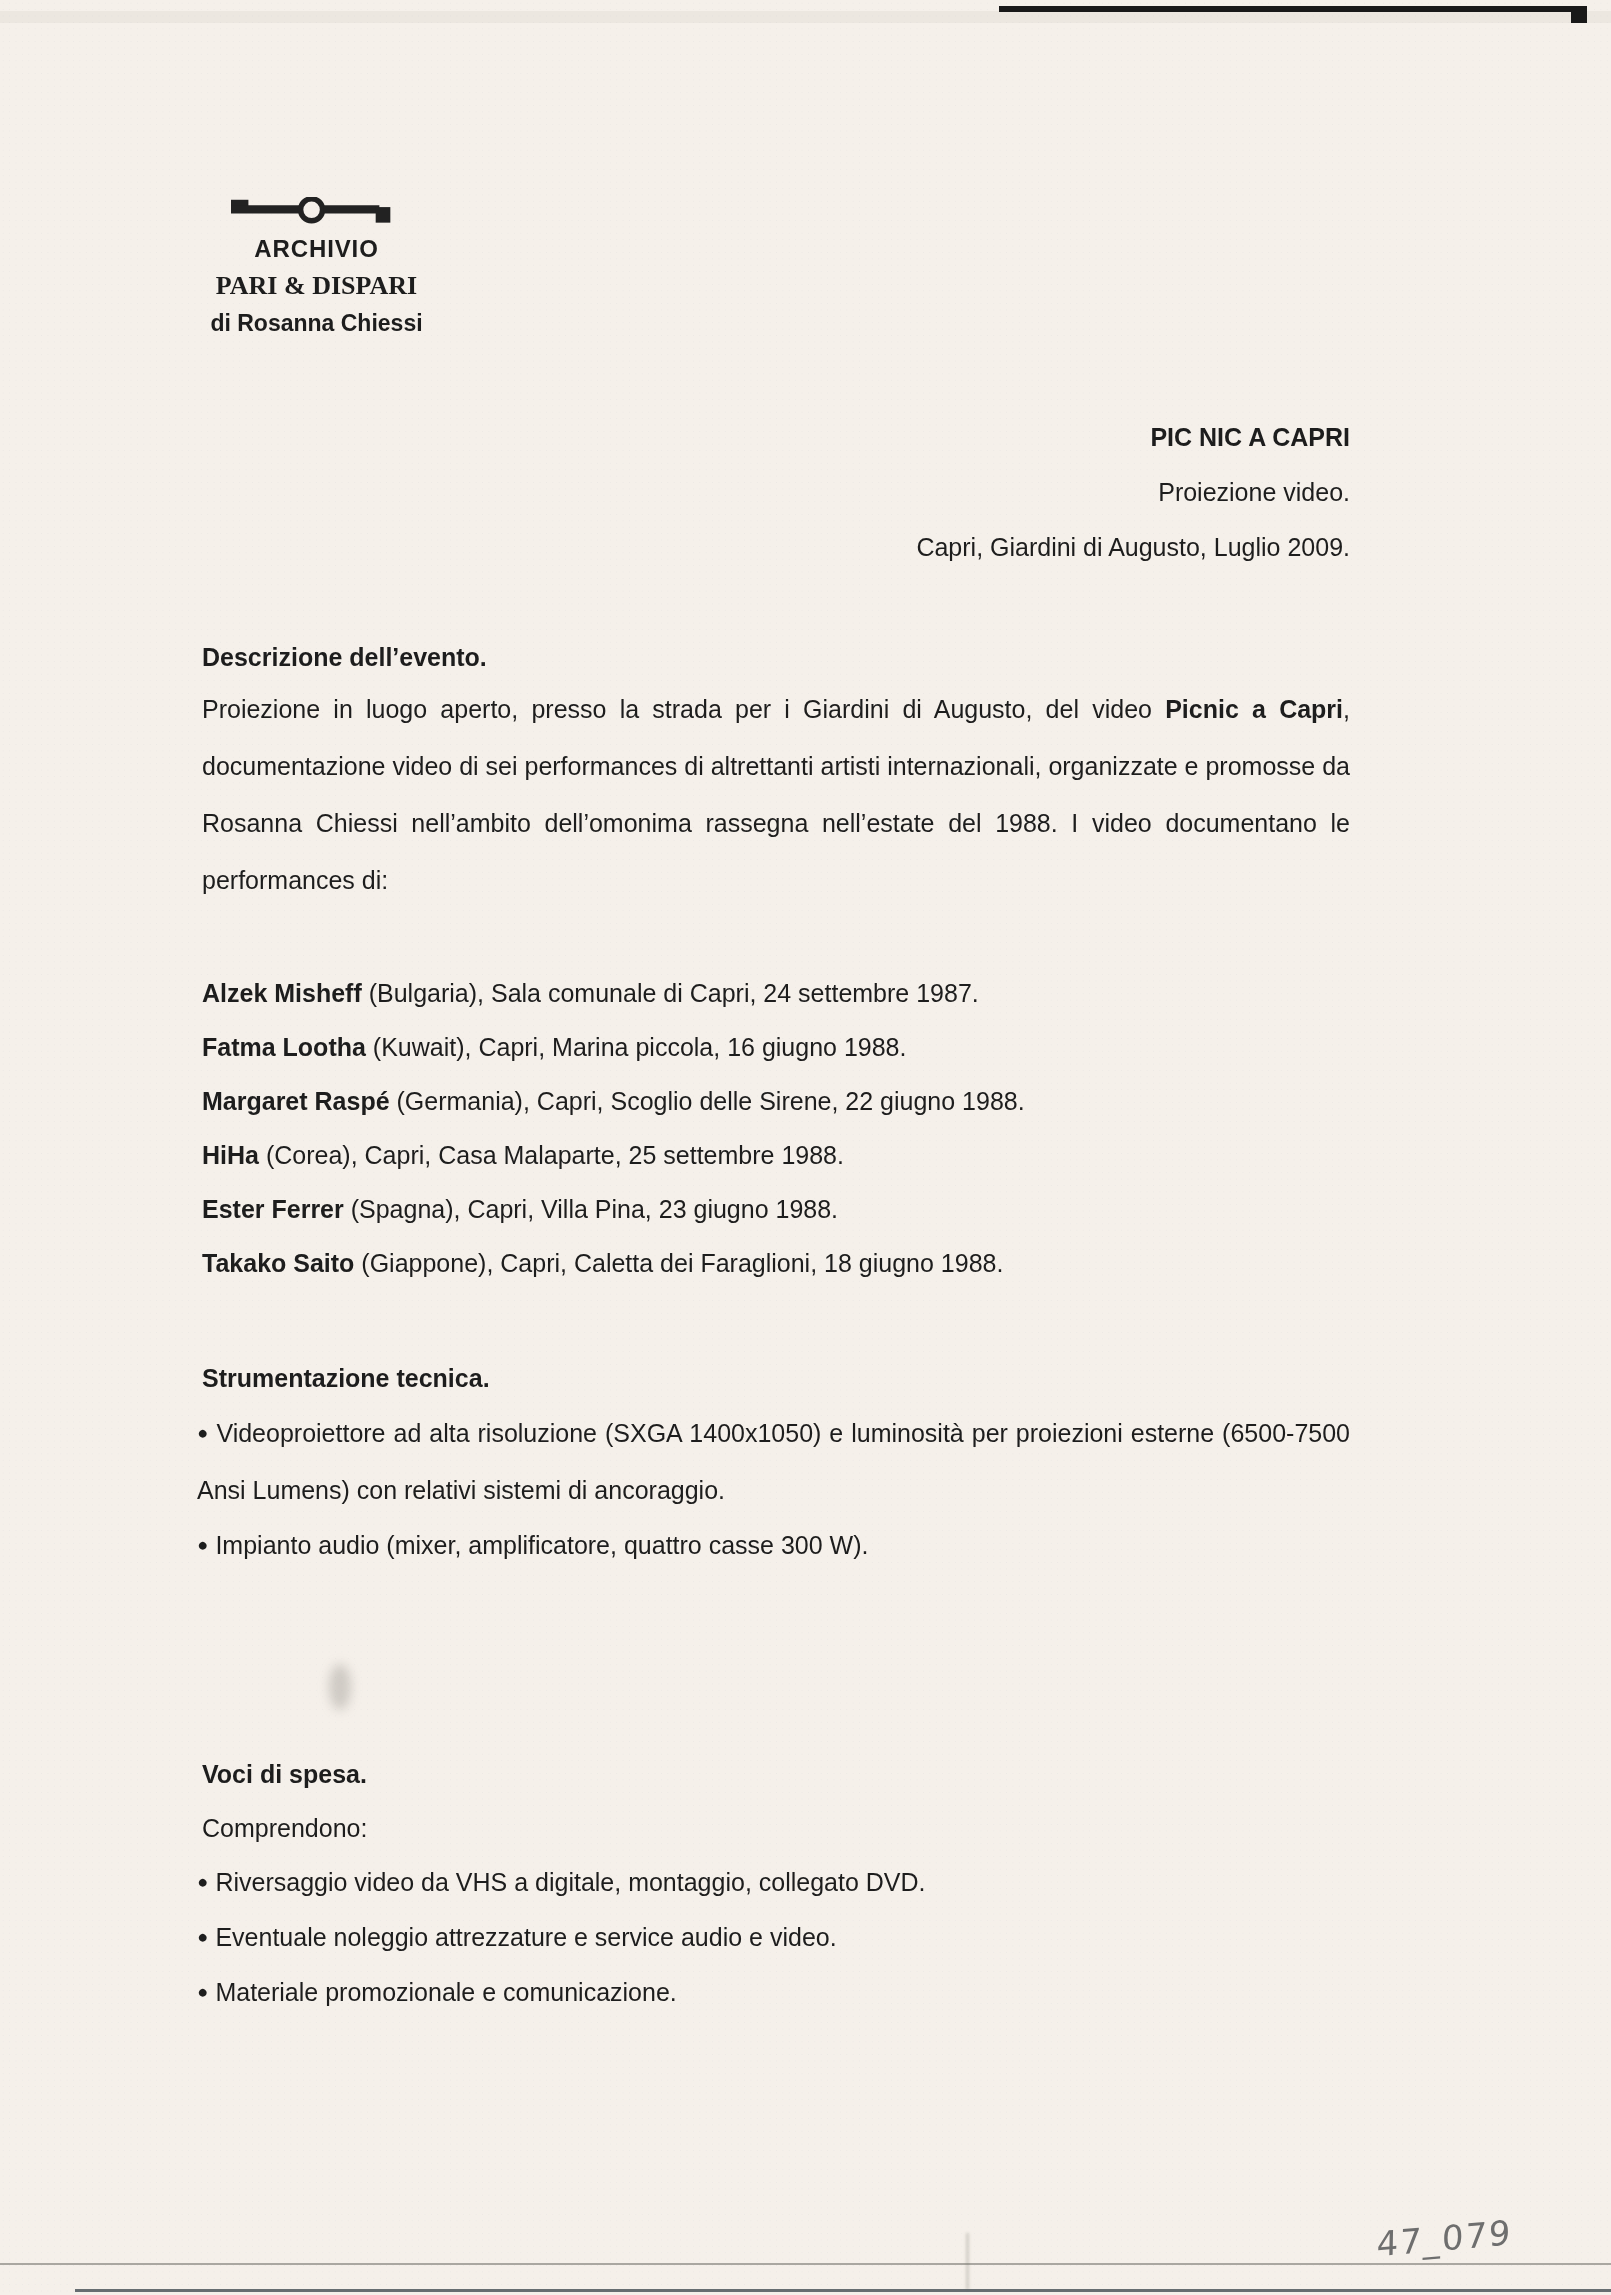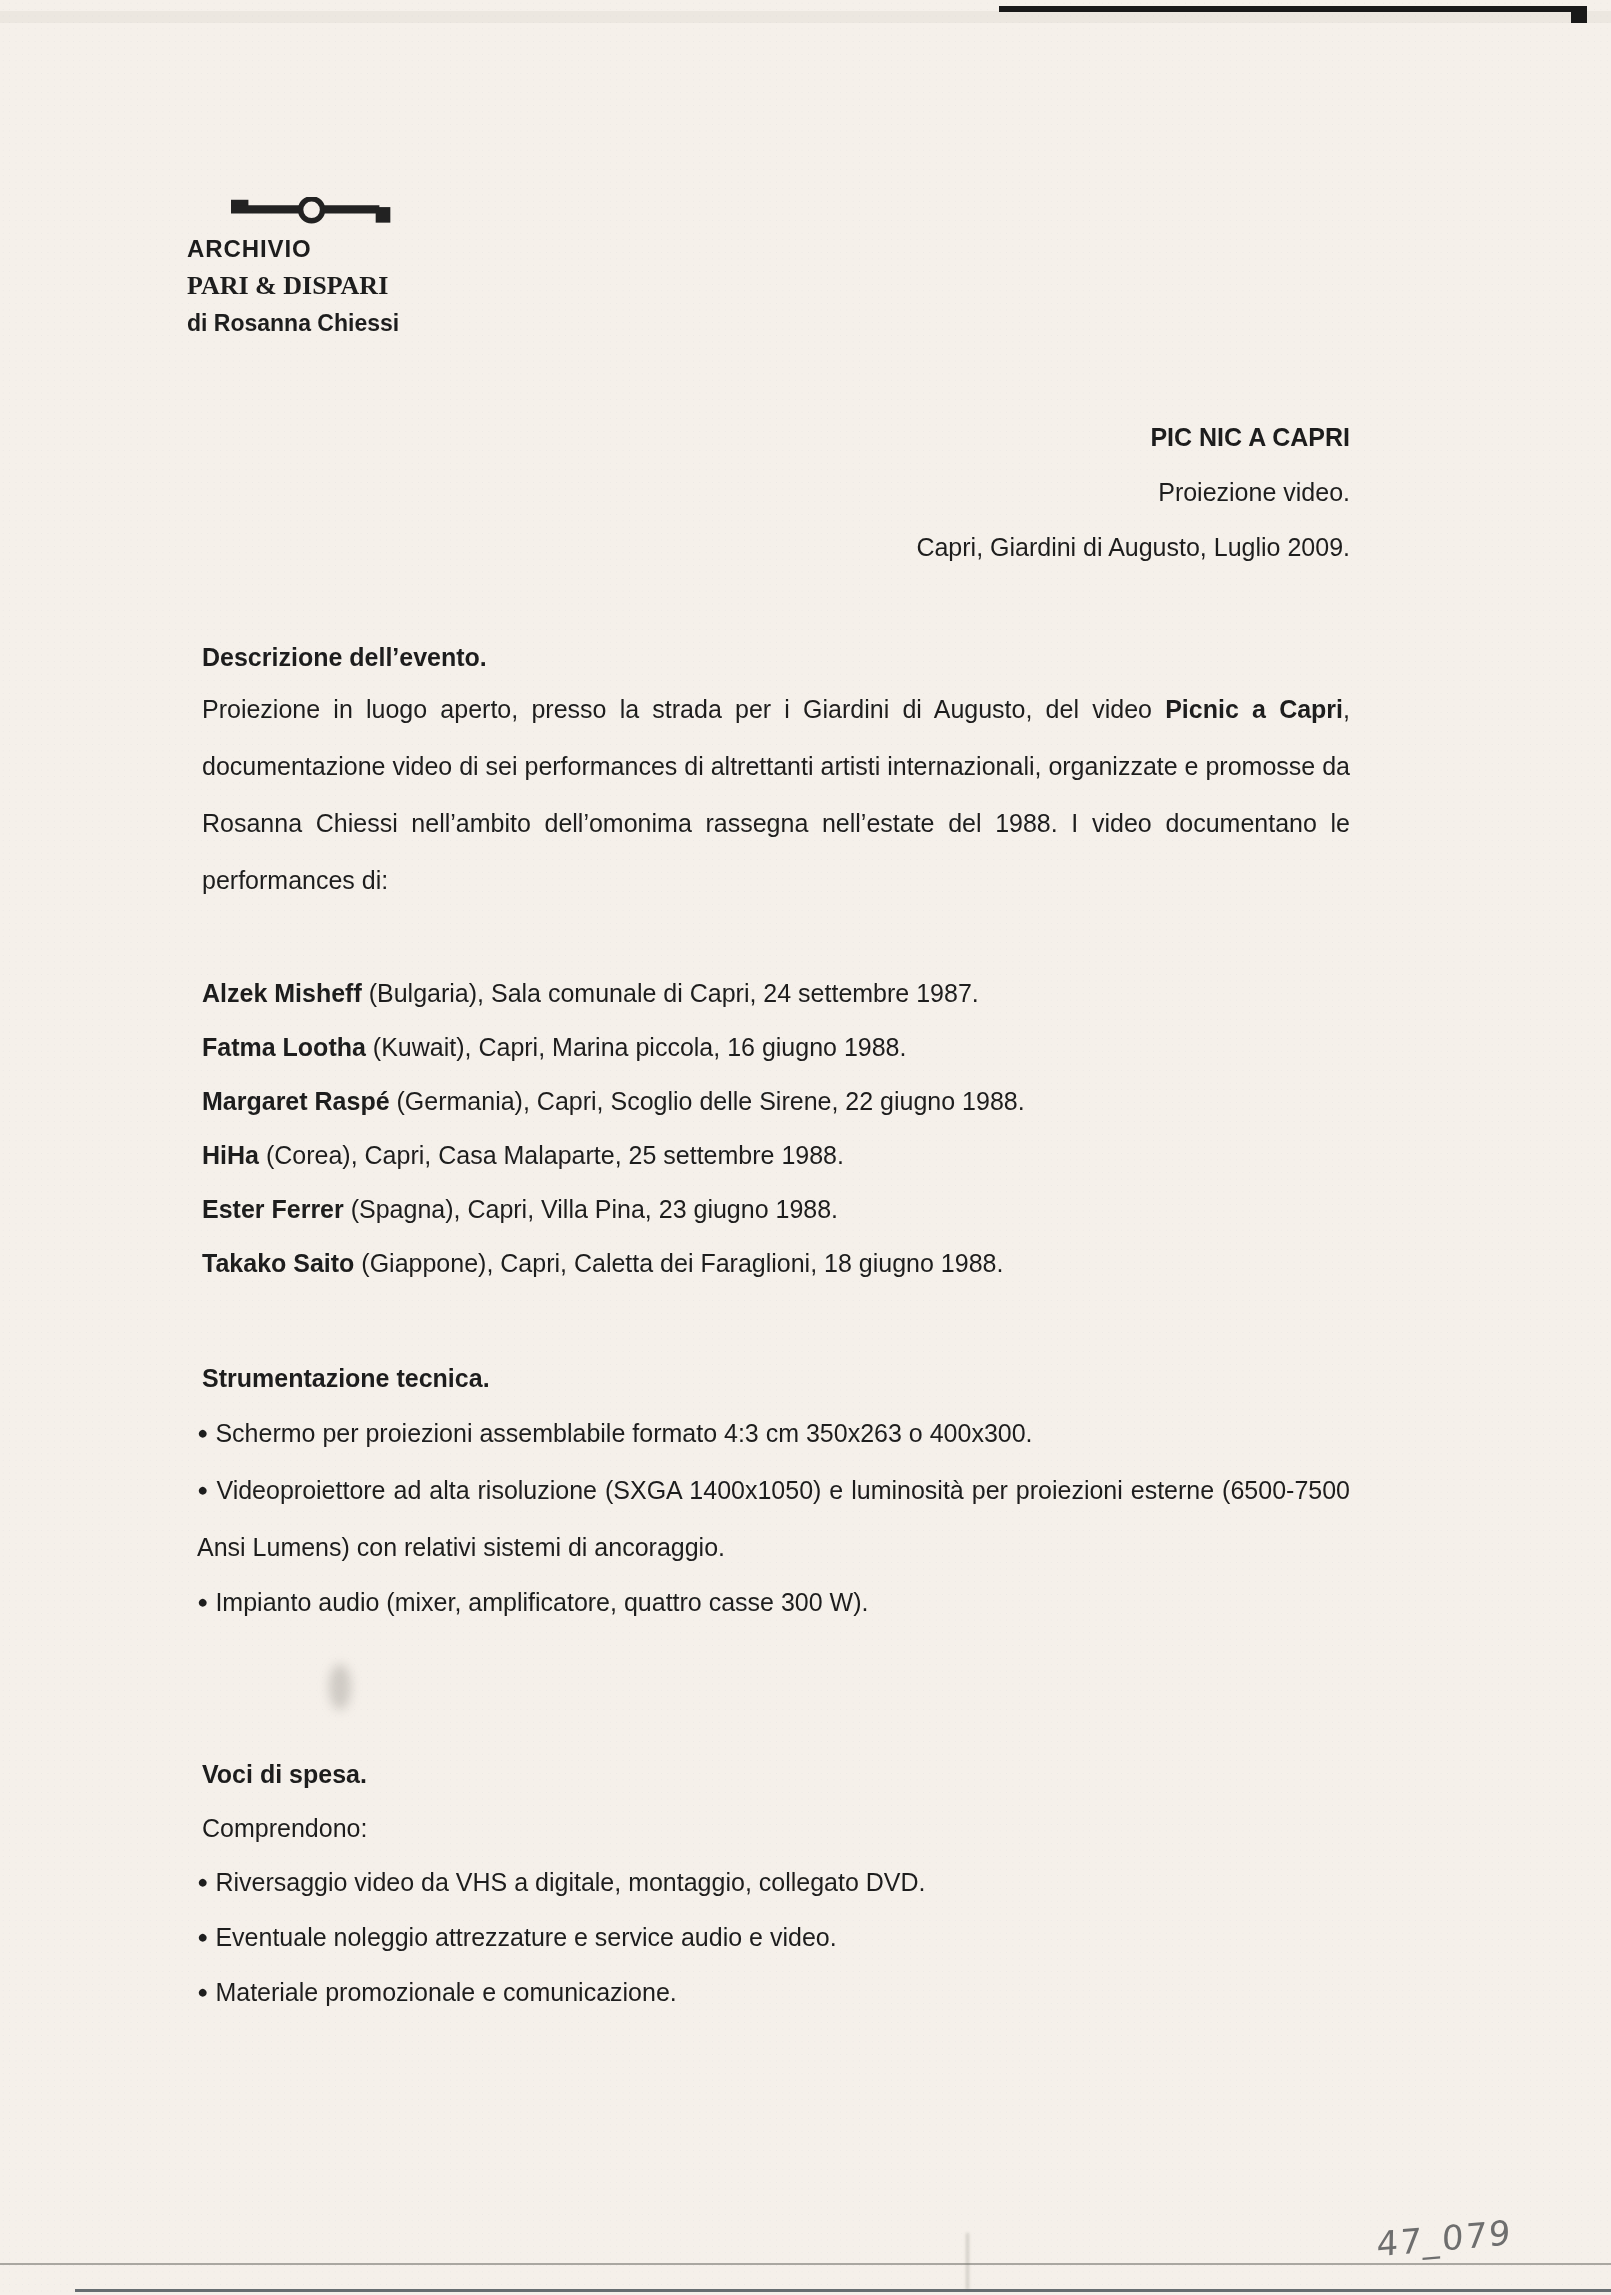--- a/index.html
+++ b/index.html
@@ -23,21 +23,21 @@
   .noise-band      { left:0; top:11px; width:100%; height:12px; background:rgba(175,170,165,0.13); }
   .bottom-gray-line{ left:0; top:2263px; width:100%; height:1.8px; background:rgba(108,108,100,0.55); }
   .bottom-edge-line{ left:75px; top:2289px; width:1536px; height:2.8px; background:#4c565c; opacity:.85; }
   .smudge  { left:329px;  top:1664px; width:22px; height:46px; background:rgba(120,115,108,0.30);
              border-radius:50%; filter:blur(5.5px); }
   .streak  { left:966px; top:2233px; width:2.8px;  height:57px; background:rgba(130,125,118,0.30);
              filter:blur(1.8px); }
 
   
   .logo-key   { left:231px; top:197px; width:163px; height:33px; }
-  .header-text{ left:187px; top:230px; width:259px; font-weight:700; }
+  .header-text{ left:187px; top:230px; width:259px; text-align:center; font-weight:700; }
   .hline1 { font-size:24px; line-height:37px; letter-spacing:0.9px; }
   .hline2 { font-size:26px; line-height:37px;font-family:Liberation Serif, serif; }
   .hline3 { font-size:23px; line-height:38px; }
 
   
   .body-text { font-size:25px; line-height:55px; }
   .bold      { font-weight:700; }
   b          { font-weight:700; }
   .justify   { text-align:justify; }
 
@@ -104,21 +104,20 @@
     <div><b>Alzek Misheff</b><span> (Bulgaria), Sala comunale di Capri, 24 settembre 1987.</span></div>
     <div><b>Fatma Lootha</b><span> (Kuwait), Capri, Marina piccola, 16 giugno 1988.</span></div>
     <div><b>Margaret Raspé</b><span> (Germania), Capri, Scoglio delle Sirene, 22 giugno 1988.</span></div>
     <div><b>HiHa</b><span> (Corea), Capri, Casa Malaparte, 25 settembre 1988.</span></div>
     <div><b>Ester Ferrer</b><span> (Spagna), Capri, Villa Pina, 23 giugno 1988.</span></div>
     <div><b>Takako Saito</b><span> (Giappone), Capri, Caletta dei Faraglioni, 18 giugno 1988.</span></div>
   </div>
 
   <div class="abs body-text bold equip-heading">Strumentazione tecnica.</div>
   <div class="abs body-text equip-list">
-    <div class="justify"><span class="bullet">●</span><span>Schermo per proiezioni assemblabile formato 4:3 cm 350x263 o 400x300.</span></div>
     <div class="justify"><span class="bullet">●</span><span>Videoproiettore ad alta risoluzione (SXGA 1400x1050) e luminosità per proiezioni esterne (6500-7500 Ansi Lumens) con relativi sistemi di ancoraggio.</span></div>
     <div class="justify"><span class="bullet">●</span><span>Impianto audio (mixer, amplificatore, quattro casse 300 W).</span></div>
   </div>
 
   <div class="abs body-text voci-block">
     <div class="bold">Voci di spesa.</div>
     <div>Comprendono:</div>
   </div>
   <div class="abs body-text expense-list">
     <div><span class="bullet">●</span><span>Riversaggio video da VHS a digitale, montaggio, collegato DVD.</span></div>

